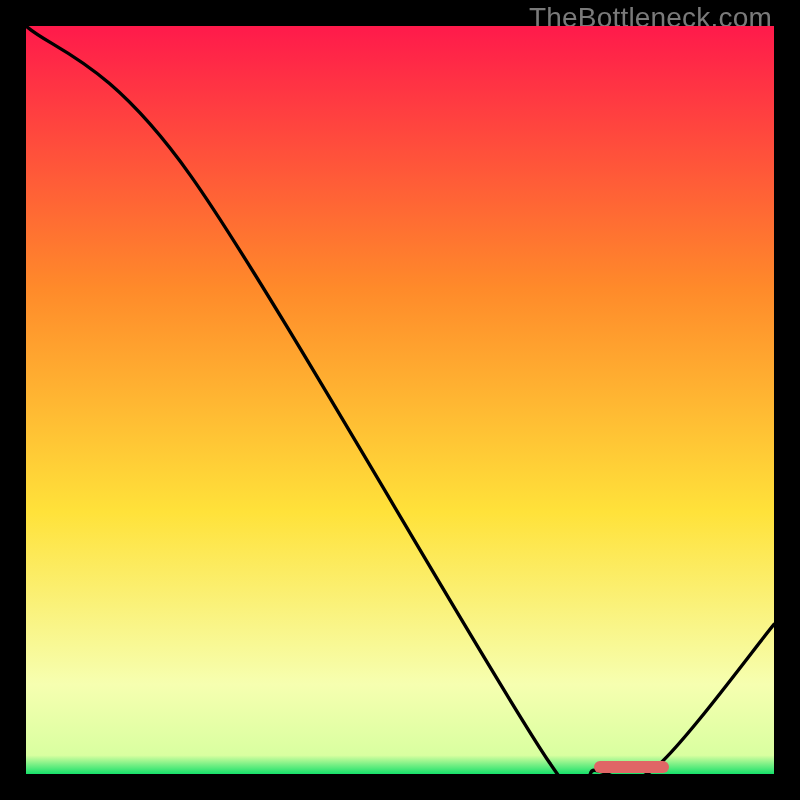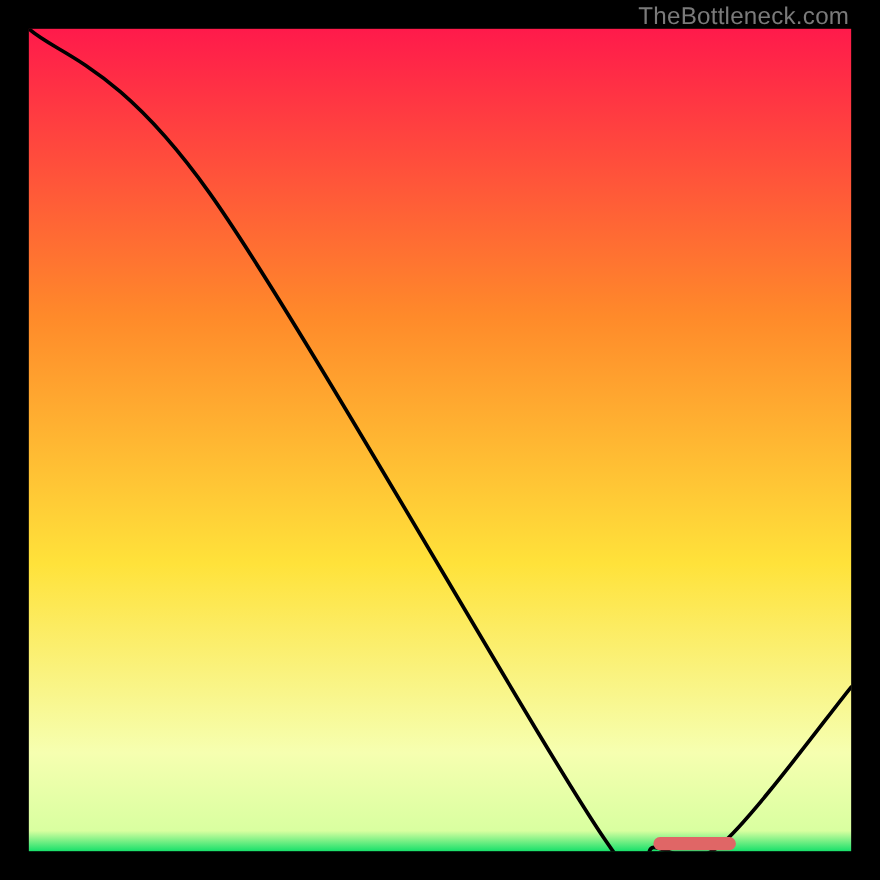--- a/index.html
+++ b/index.html
@@ -37,21 +37,21 @@
     position: absolute;
     height: 12px;
     border-radius: 6px;
     background: #e06666;
   }
   .watermark {
     position: absolute;
     top: 2px;
     right: 28px;
     color: #7a7a7a;
-    font-size: 22px;
+    font-size: 28px;
     font-weight: 500;
     letter-spacing: 0.2px;
   }
 </style>
 </head>
 <body>
 
 <div class="watermark">TheBottleneck.com</div>
 
 <div class="frame">

